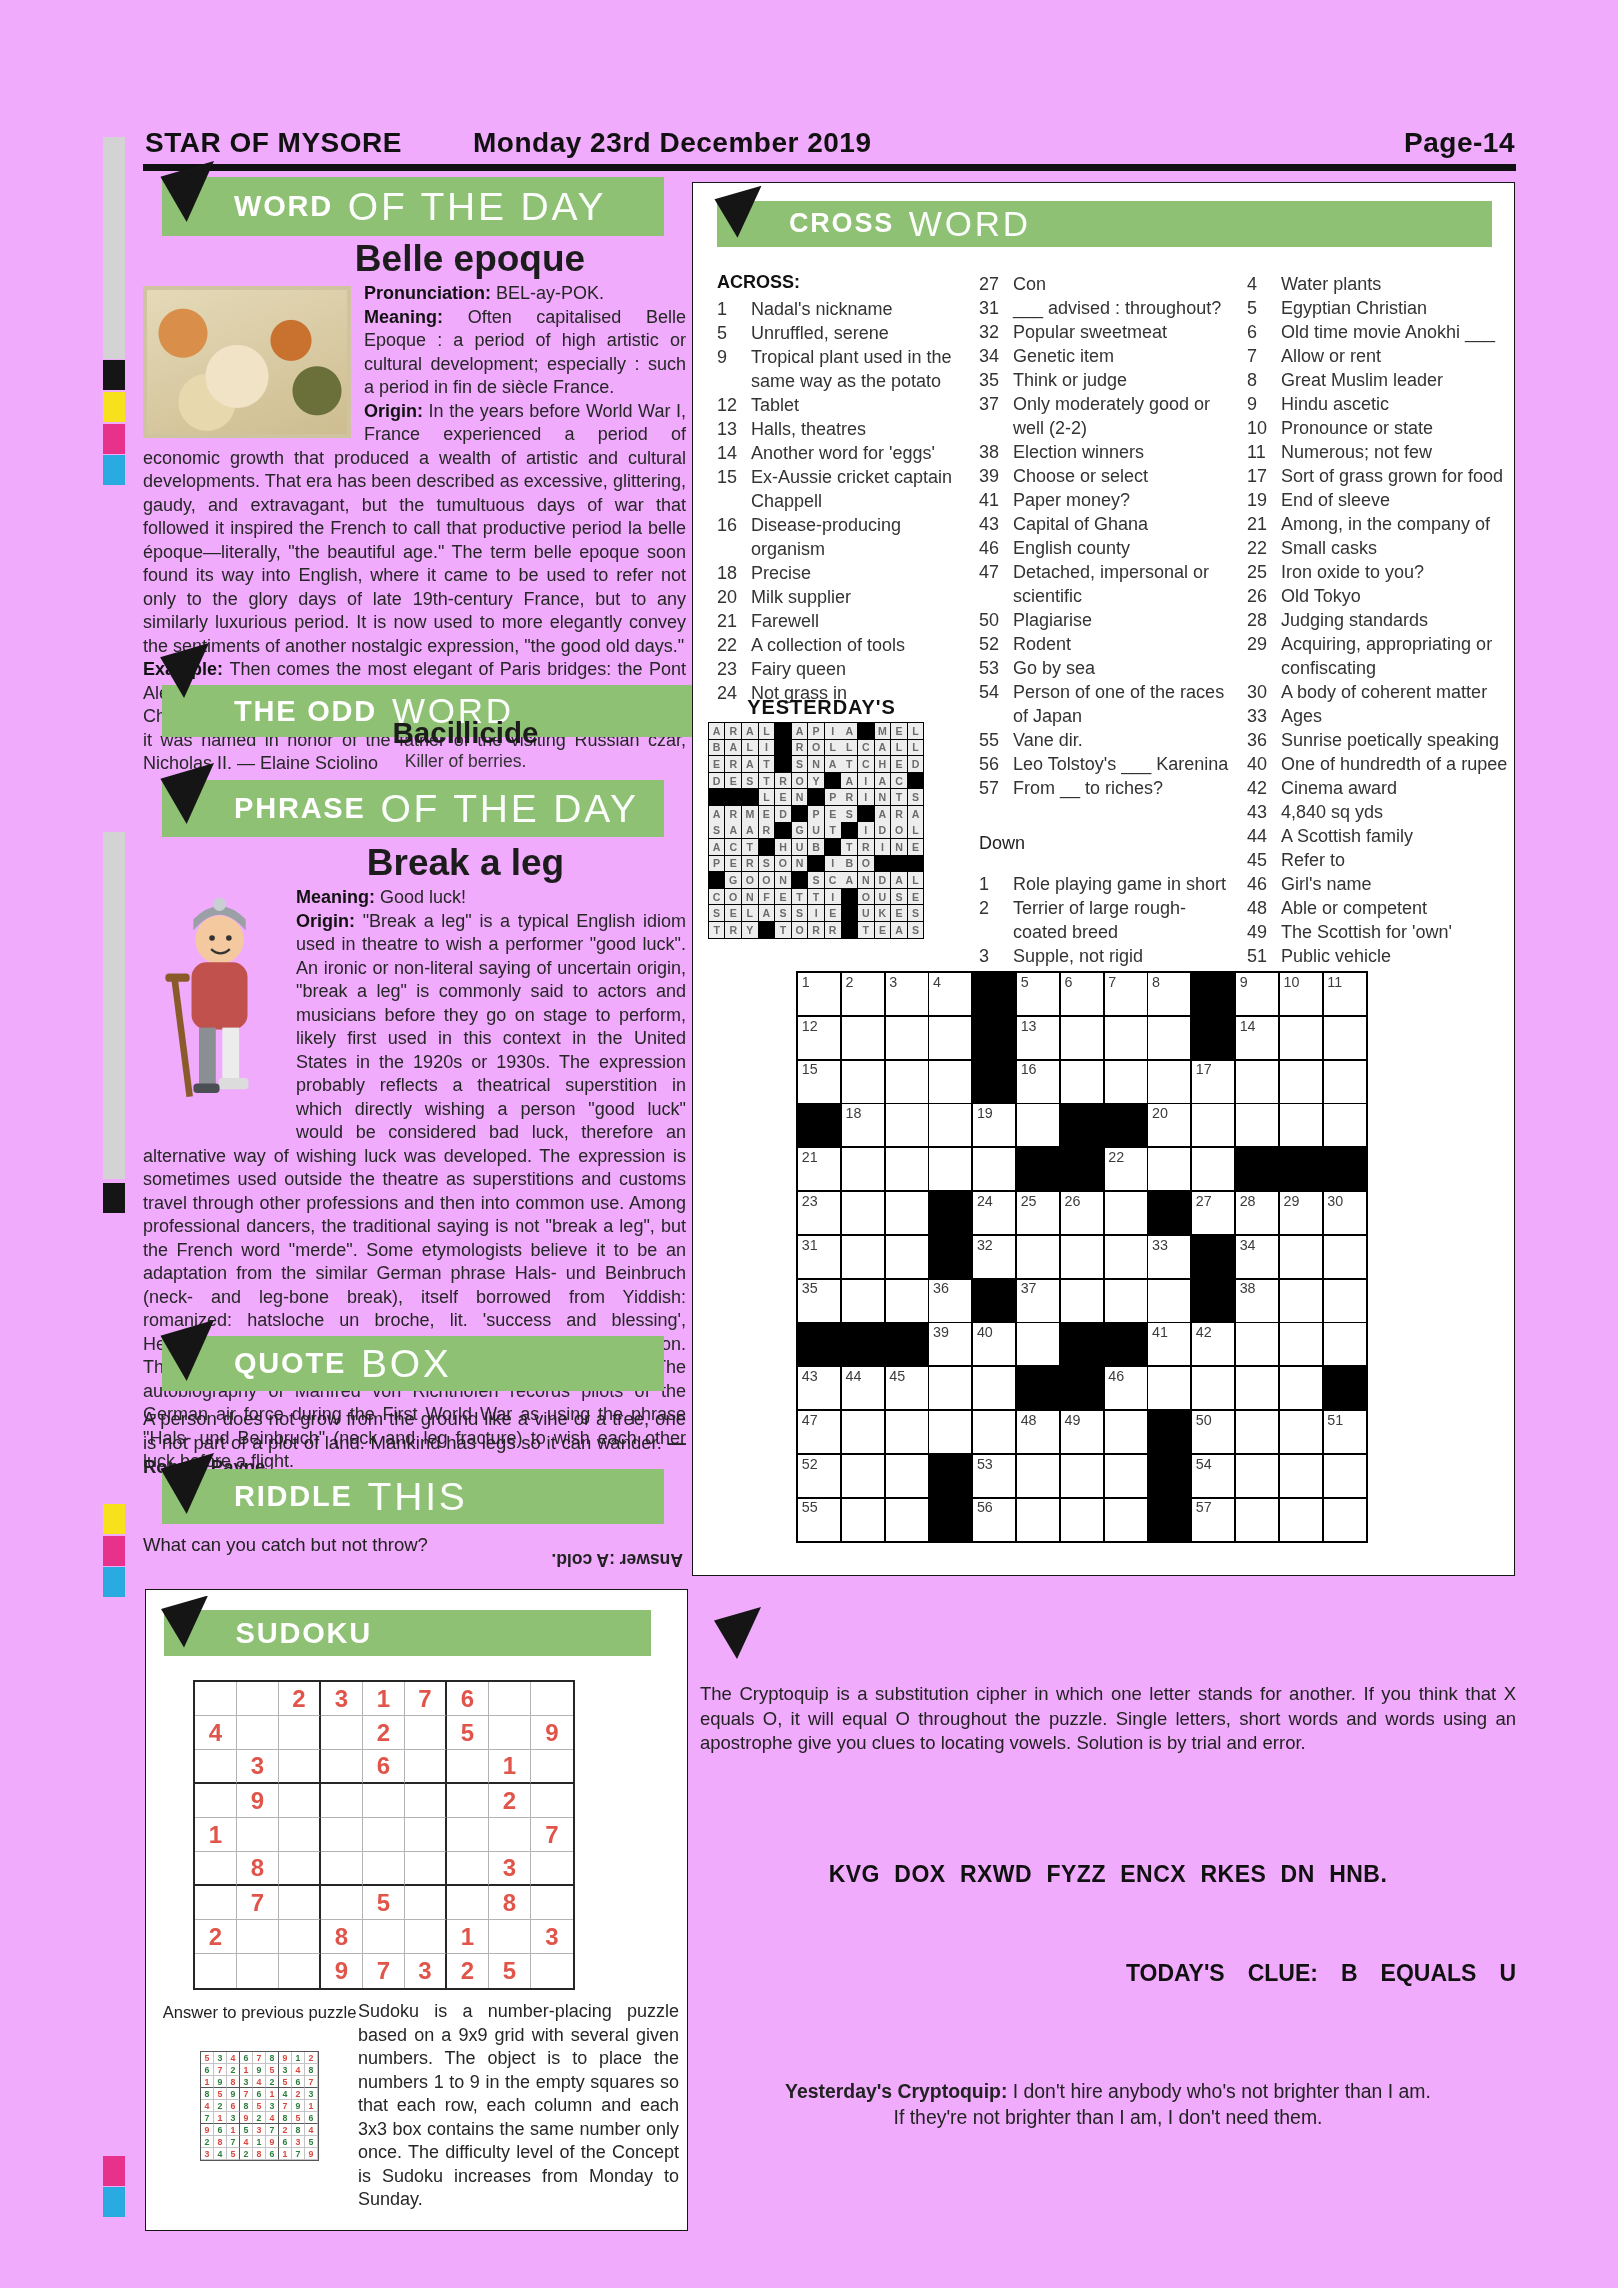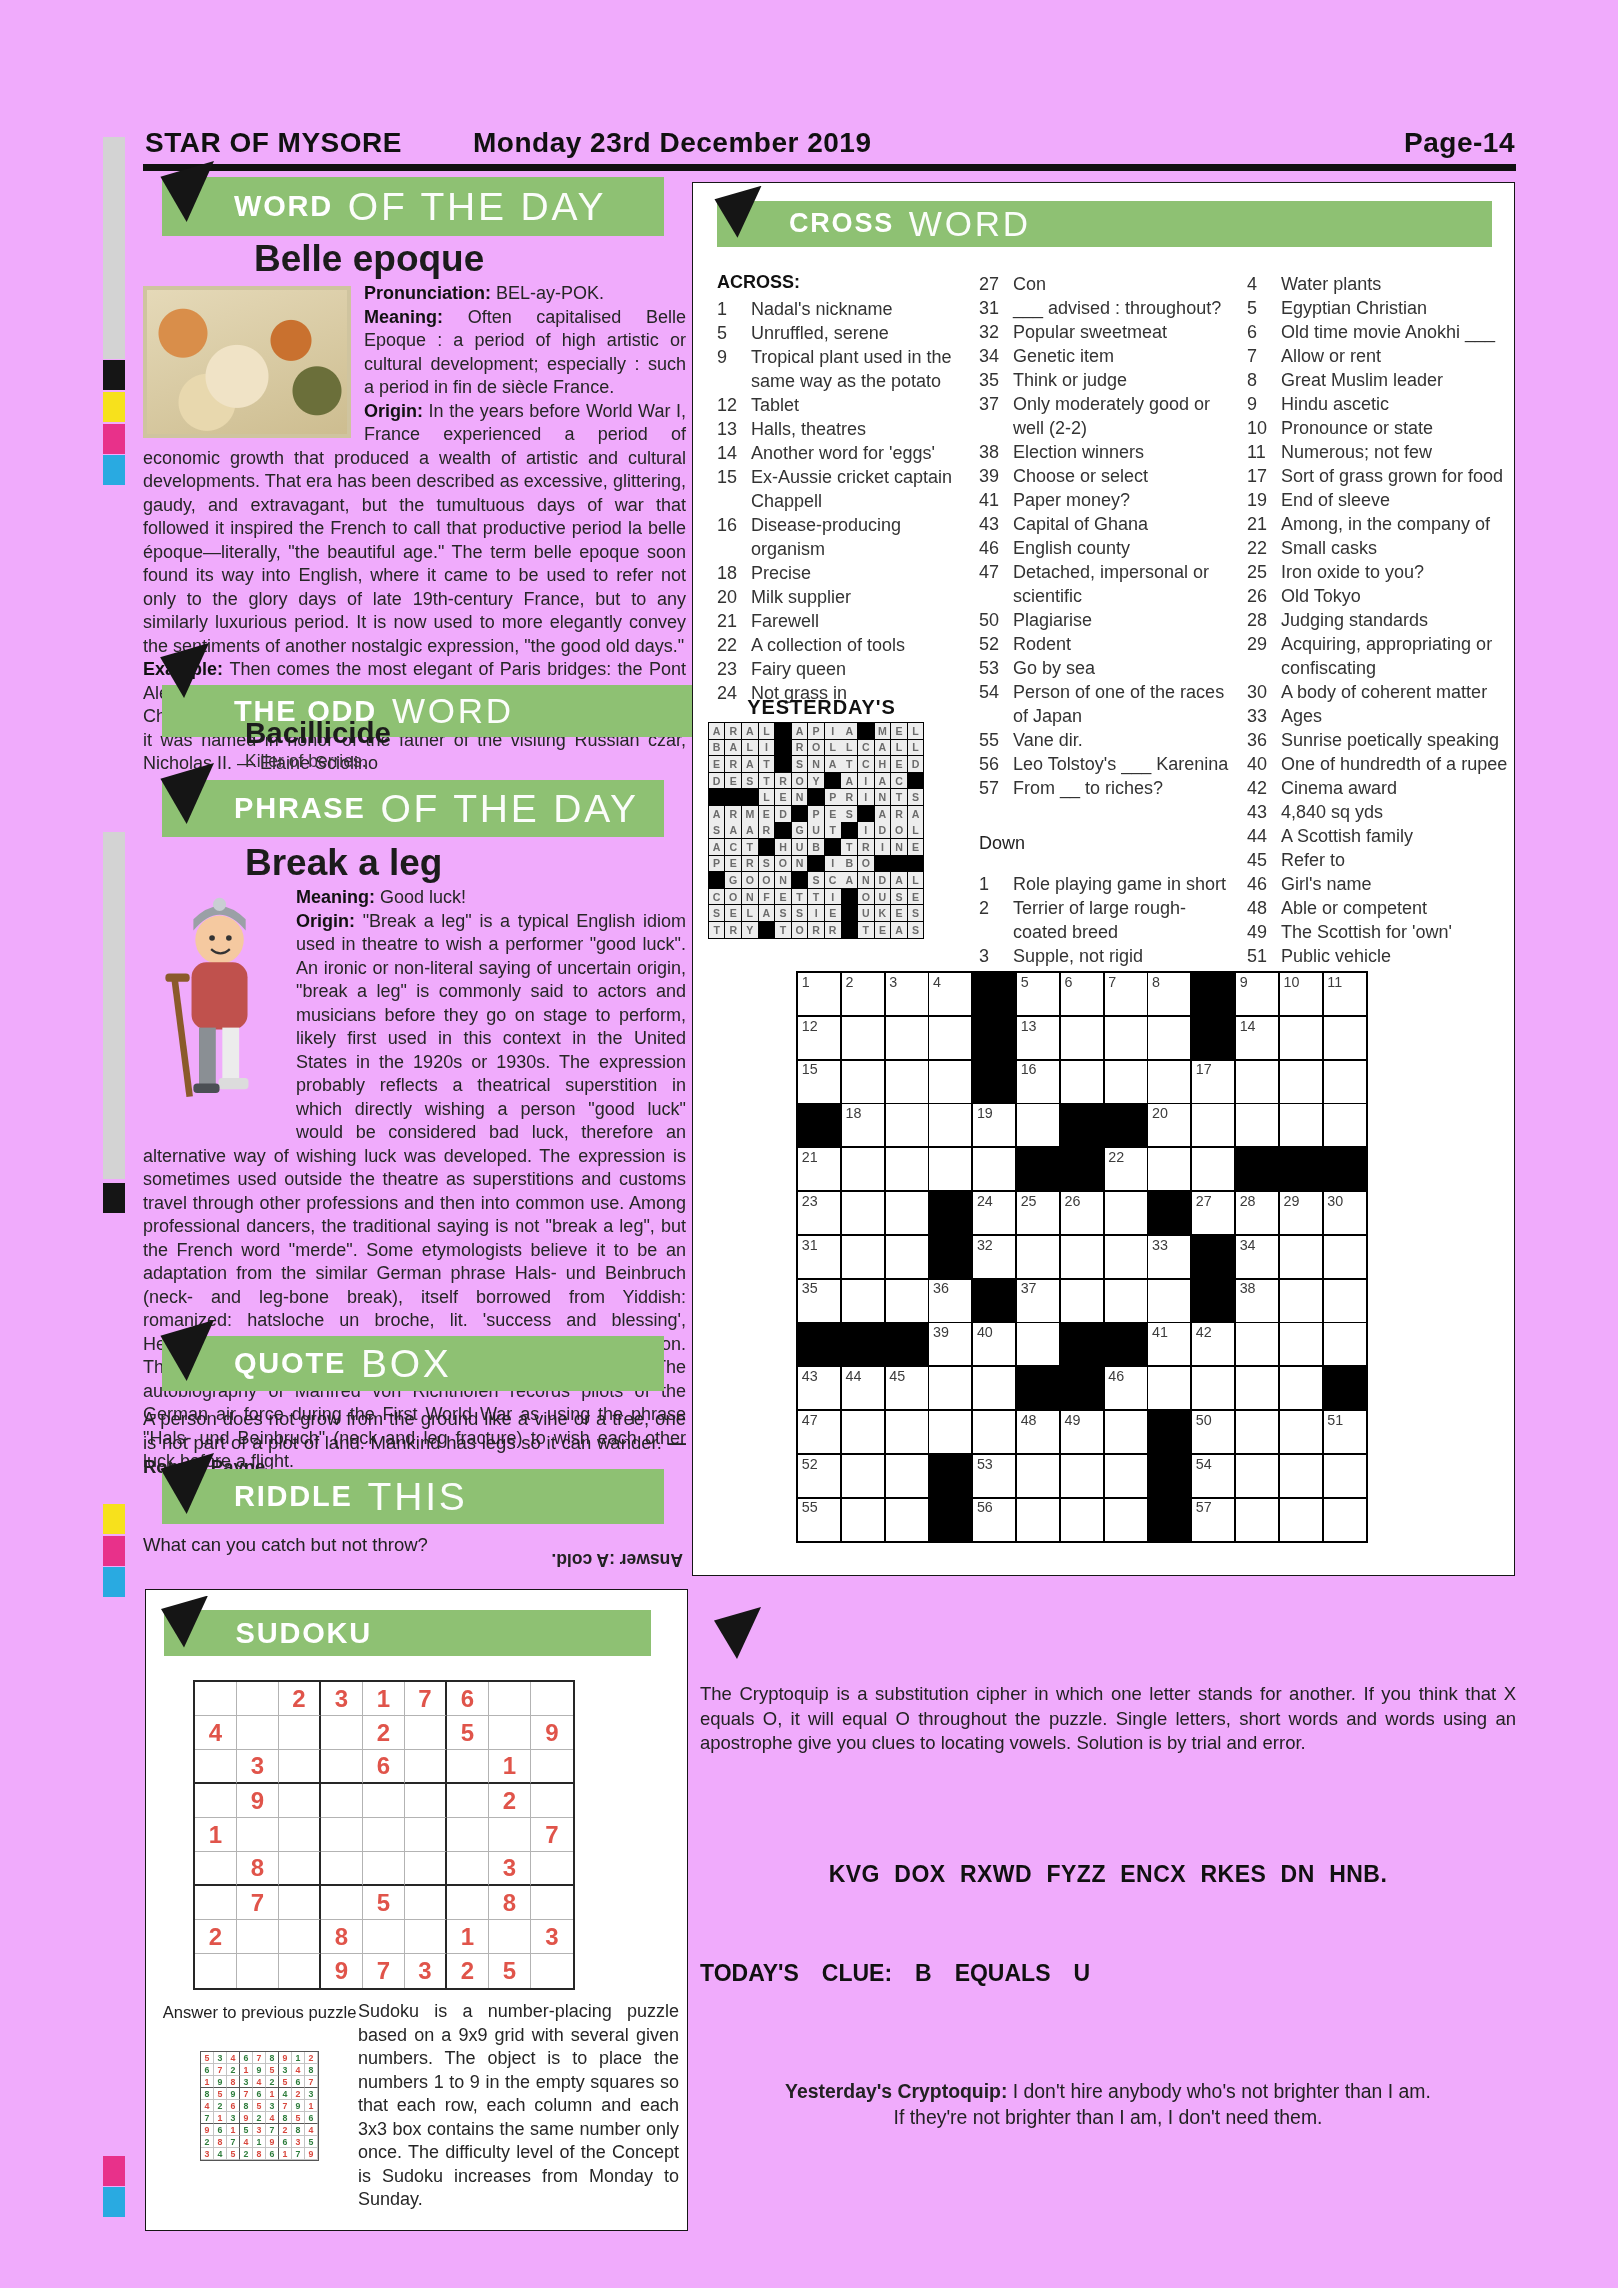--- a/index.html
+++ b/index.html
@@ -15,21 +15,21 @@
   
   .regbar{position:absolute;width:22px;background:#d3d3d3}
   .reg{position:absolute;width:22px;height:30px}
 
   
   .gbar{position:absolute;background:#8ec173;display:flex;align-items:center;padding-left:72px;gap:14.8px;color:#fff}
   .gbar .bld{font-weight:bold;font-size:29px;letter-spacing:1.8px}
   .gbar .lgt{font-weight:normal;font-size:39px;letter-spacing:2.8px;opacity:.97}
   .fold{position:absolute;width:57px;height:61px;background:#151515;clip-path:polygon(6% 26%,100% 0,52% 100%)}
 
-  .sectitle{position:absolute;font-weight:bold;color:#1c1c1c;text-align:left}
+  .sectitle{position:absolute;font-weight:bold;color:#1c1c1c;text-align:center}
   .bodytxt{position:absolute;font-size:18px;line-height:23.5px;text-align:justify;color:#262626}
   .bodytxt p{margin:0}
   .bodytxt b{color:#111}
 
   .wod-img{float:left;width:208px;height:152px;margin:3.7px 13px 5.5px 0;border:4.6px solid #cfc49f;
     background:
       radial-gradient(circle at 18% 30%,#d98e4a 0 24px,rgba(0,0,0,0) 25px),
       radial-gradient(circle at 45% 60%,#f0e3c6 0 31px,rgba(0,0,0,0) 32px),
       radial-gradient(circle at 72% 35%,#c9712f 0 20px,rgba(0,0,0,0) 21px),
       radial-gradient(circle at 85% 70%,#6b6f3a 0 24px,rgba(0,0,0,0) 25px),
@@ -75,21 +75,21 @@
   .mcell{border-right:0.9px solid #c4c4c4;border-bottom:0.9px solid #c4c4c4;display:flex;align-items:center;justify-content:center;font-size:8.8px;font-weight:bold}
   .mcell.vr{border-right:0.9px solid #555}
   .mcell.hb{border-bottom:0.9px solid #555}
   .mcell.red{color:#d8473d}
   .mcell.grn{color:#2e7d3c}
   .sud-desc{position:absolute;font-size:18px;line-height:23.5px;text-align:justify;color:#262626}
 
   
   .cq-intro{position:absolute;font-size:18.5px;line-height:24.5px;text-align:justify;color:#222}
   .cq-line{position:absolute;font-weight:bold;font-size:23px;letter-spacing:0.5px;word-spacing:7.4px;text-align:center;color:#111}
-  .cq-clue{position:absolute;font-weight:bold;font-size:23px;word-spacing:16.6px;text-align:left;color:#111}
+  .cq-clue{position:absolute;font-weight:bold;font-size:23px;word-spacing:16.6px;text-align:right;color:#111}
   .cq-yest{position:absolute;font-size:19.4px;line-height:26px;text-align:center;color:#222}
 </style>
 </head>
 <body>
 
 <div class="page">
 
   <div class="regbar" style="left:103px;top:137px;height:222px"></div>
   <div class="reg" style="left:103px;top:360px;background:#151515"></div>
   <div class="reg" style="left:103px;top:392px;background:#f7e11c"></div>

